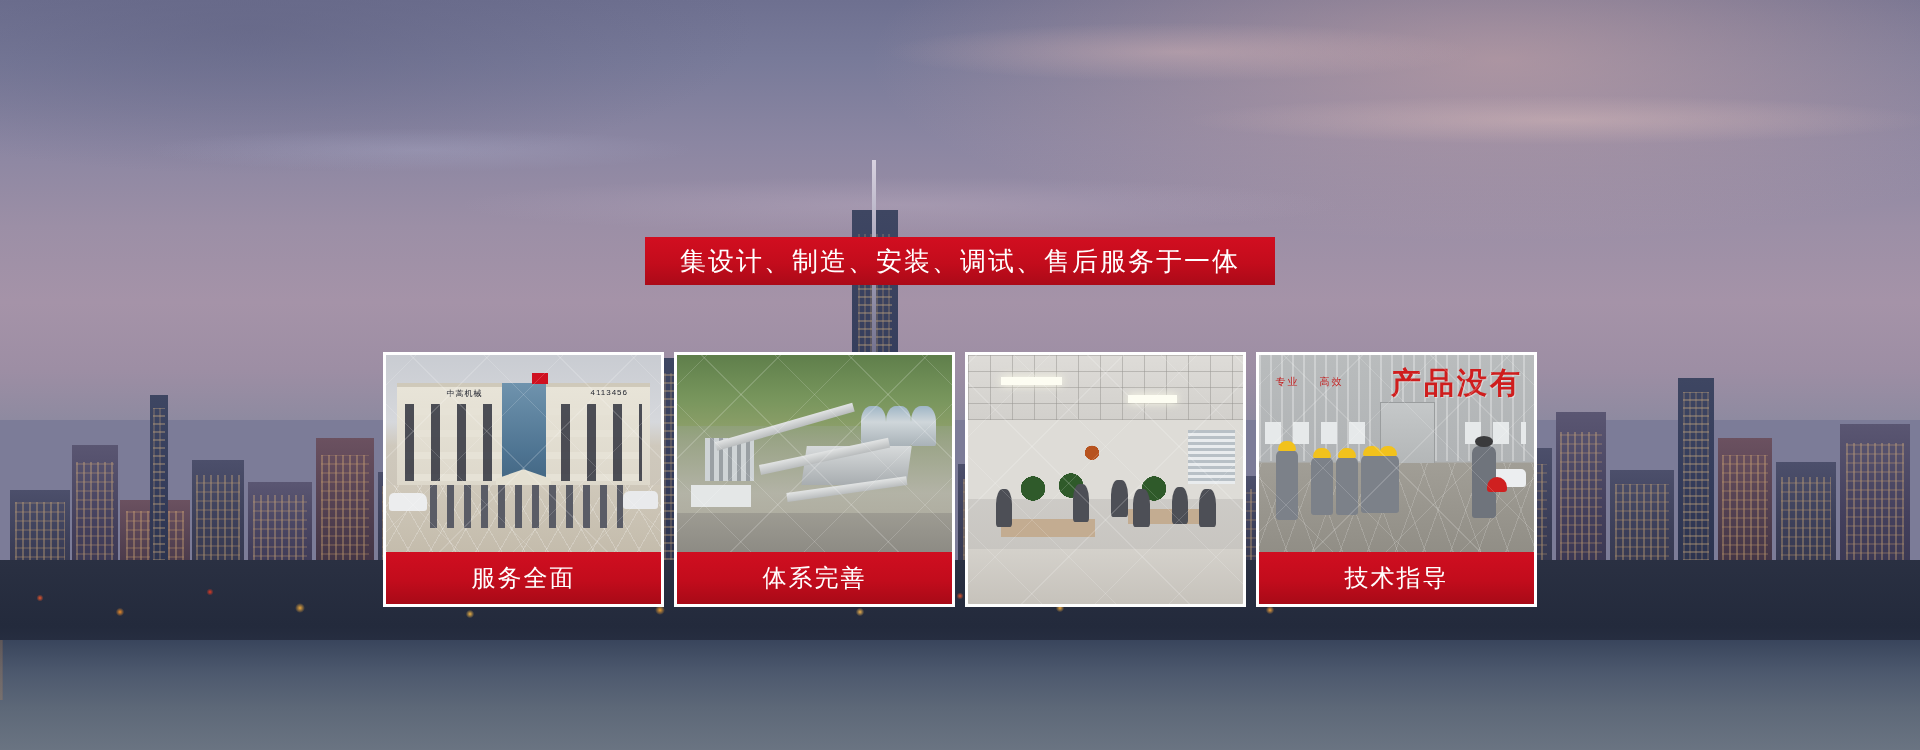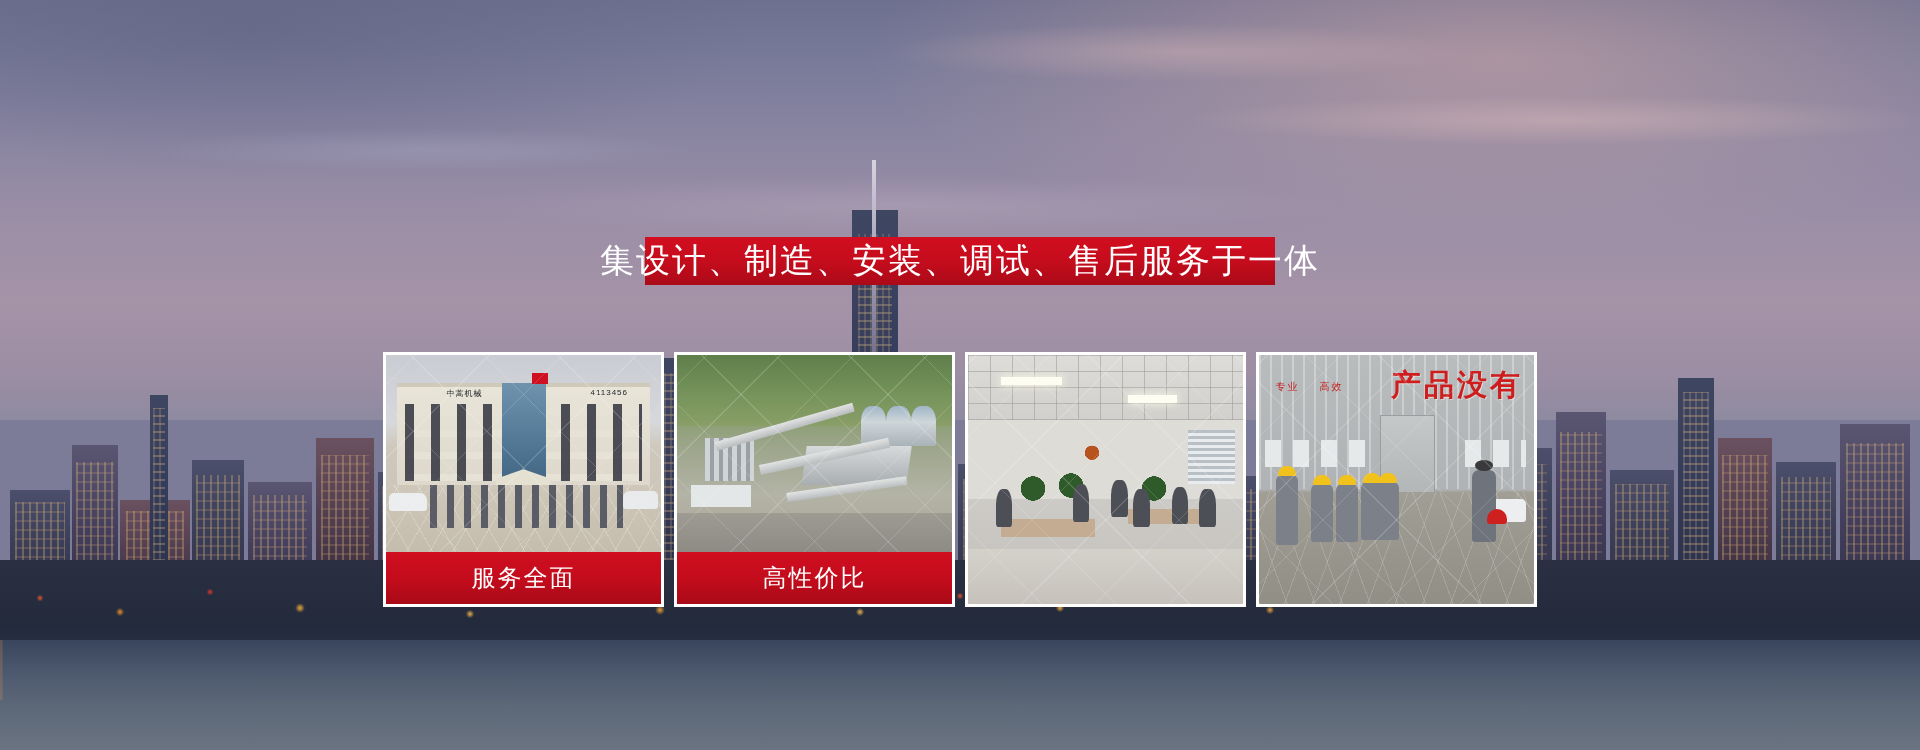--- a/index.html
+++ b/index.html
@@ -134,21 +134,21 @@
   .subtitle-bar {
     position: absolute;
     left: 645px; top: 237px;
     width: 630px; height: 48px;
     background: linear-gradient(180deg, #d20e20 0%, #c30c1c 55%, #ab0a18 100%);
     display: flex; align-items: center; justify-content: center;
     z-index: 6;
   }
   .subtitle-bar span {
     color: #ffffff;
-    font-size: 34px;
+    font-size: 26px;
     font-weight: 500;
     letter-spacing: 2px;
     white-space: nowrap;
   }
 
   
   .cards {
     position: absolute;
     left: 383px; top: 352px;
     width: 1154px; height: 255px;
@@ -394,21 +394,21 @@
           <div class="stack"></div>
           <div class="hall"></div>
           <div class="beam b1"></div>
           <div class="beam b2"></div>
           <div class="beam b3"></div>
           <div class="shed"></div>
           <div class="road"></div>
         </div>
         <div class="wm"></div>
       </div>
-      <div class="card-label">高性价比</div>
+      <div class="card-label">体系完善</div>
     </div>
 
     <div class="card">
       <div class="card-photo">
         <div class="ph3">
           <div class="ceil"></div>
           <div class="lamp l1"></div>
           <div class="lamp l2"></div>
           <div class="wall"></div>
           <div class="deco"></div>
@@ -445,16 +445,17 @@
           <div class="wk w1"></div>
           <div class="wk w2"></div>
           <div class="wk w3"></div>
           <div class="wk w4"></div>
           <div class="wk w5"></div>
           <div class="boss"></div>
           <div class="hat"></div>
         </div>
         <div class="wm"></div>
       </div>
+      <div class="card-label">技术指导</div>
     </div>
 
   </div>
 </div>
 
 </body></html>

